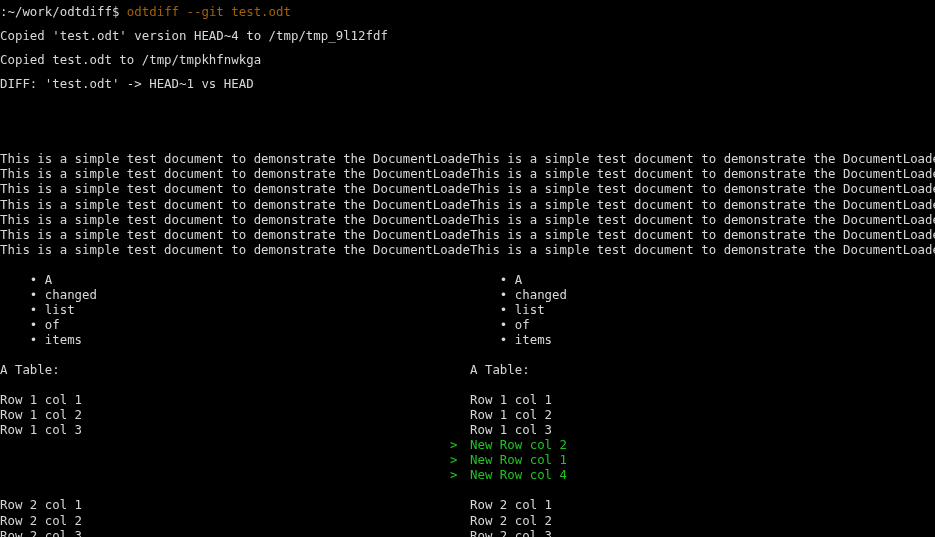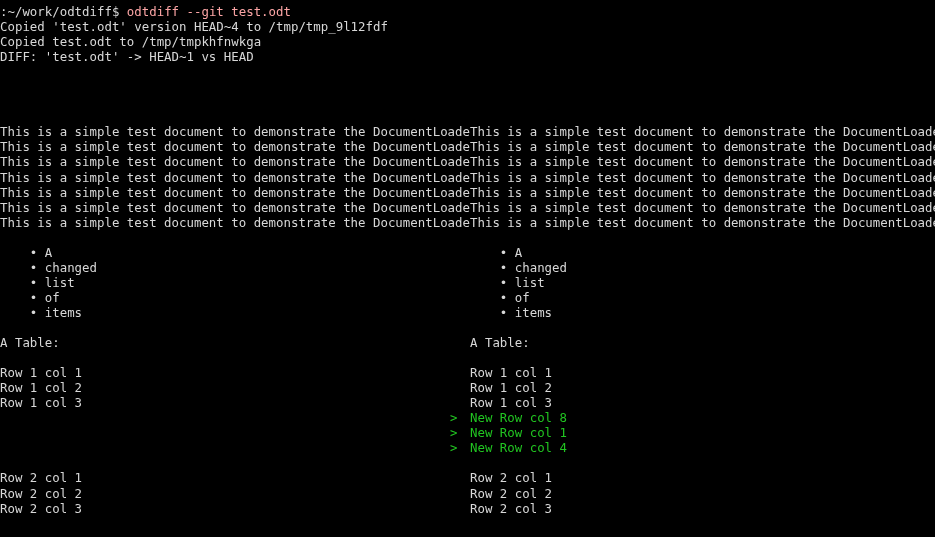--- a/index.html
+++ b/index.html
@@ -31,22 +31,22 @@
   .line {
     height: 15.05px;
     line-height: 15.05px;
     font-size: 12.4px;
     white-space: pre;
     letter-spacing: 0;
     color: #d8d8d8;
     font-family: "DejaVu Sans Mono", "Liberation Mono", monospace;
   }
   
-  .c-default { color: #d8d8d8; }
-  .c-cmd     { color: #fca5a5; }
+  .c-default { color: #d8d8d8; margin-top: 9px; }
+  .c-cmd     { color: #a16207; }
   
   .row {
     position: relative;
     height: 15.05px;
     line-height: 15.05px;
     font-size: 12.4px;
     white-space: pre;
     font-family: "DejaVu Sans Mono", "Liberation Mono", monospace;
     padding-left: 32px;
   }
@@ -102,21 +102,21 @@
         <div class="row"><span class="pane-l">    • changed</span><span class="gutter"></span><span class="pane-r">    • changed</span></div>
         <div class="row"><span class="pane-l">    • list</span><span class="gutter"></span><span class="pane-r">    • list</span></div>
         <div class="row"><span class="pane-l">    • of</span><span class="gutter"></span><span class="pane-r">    • of</span></div>
         <div class="row"><span class="pane-l">    • items</span><span class="gutter"></span><span class="pane-r">    • items</span></div>
         <div class="row"><span class="pane-l"></span><span class="gutter"></span><span class="pane-r"></span></div>
         <div class="row"><span class="pane-l">A Table:</span><span class="gutter"></span><span class="pane-r">A Table:</span></div>
         <div class="row"><span class="pane-l"></span><span class="gutter"></span><span class="pane-r"></span></div>
         <div class="row"><span class="pane-l">Row 1 col 1</span><span class="gutter"></span><span class="pane-r">Row 1 col 1</span></div>
         <div class="row"><span class="pane-l">Row 1 col 2</span><span class="gutter"></span><span class="pane-r">Row 1 col 2</span></div>
         <div class="row"><span class="pane-l">Row 1 col 3</span><span class="gutter"></span><span class="pane-r">Row 1 col 3</span></div>
-        <div class="row"><span class="pane-l added"></span><span class="gutter">&gt;</span><span class="pane-r added">New Row col 8</span></div>
+        <div class="row"><span class="pane-l added"></span><span class="gutter">&gt;</span><span class="pane-r added">New Row col 2</span></div>
         <div class="row"><span class="pane-l added"></span><span class="gutter">&gt;</span><span class="pane-r added">New Row col 1</span></div>
         <div class="row"><span class="pane-l added"></span><span class="gutter">&gt;</span><span class="pane-r added">New Row col 4</span></div>
         <div class="row"><span class="pane-l"></span><span class="gutter"></span><span class="pane-r"></span></div>
         <div class="row"><span class="pane-l">Row 2 col 1</span><span class="gutter"></span><span class="pane-r">Row 2 col 1</span></div>
         <div class="row"><span class="pane-l">Row 2 col 2</span><span class="gutter"></span><span class="pane-r">Row 2 col 2</span></div>
         <div class="row"><span class="pane-l">Row 2 col 3</span><span class="gutter"></span><span class="pane-r">Row 2 col 3</span></div>
       </div>
 
   </div>
 </div>

